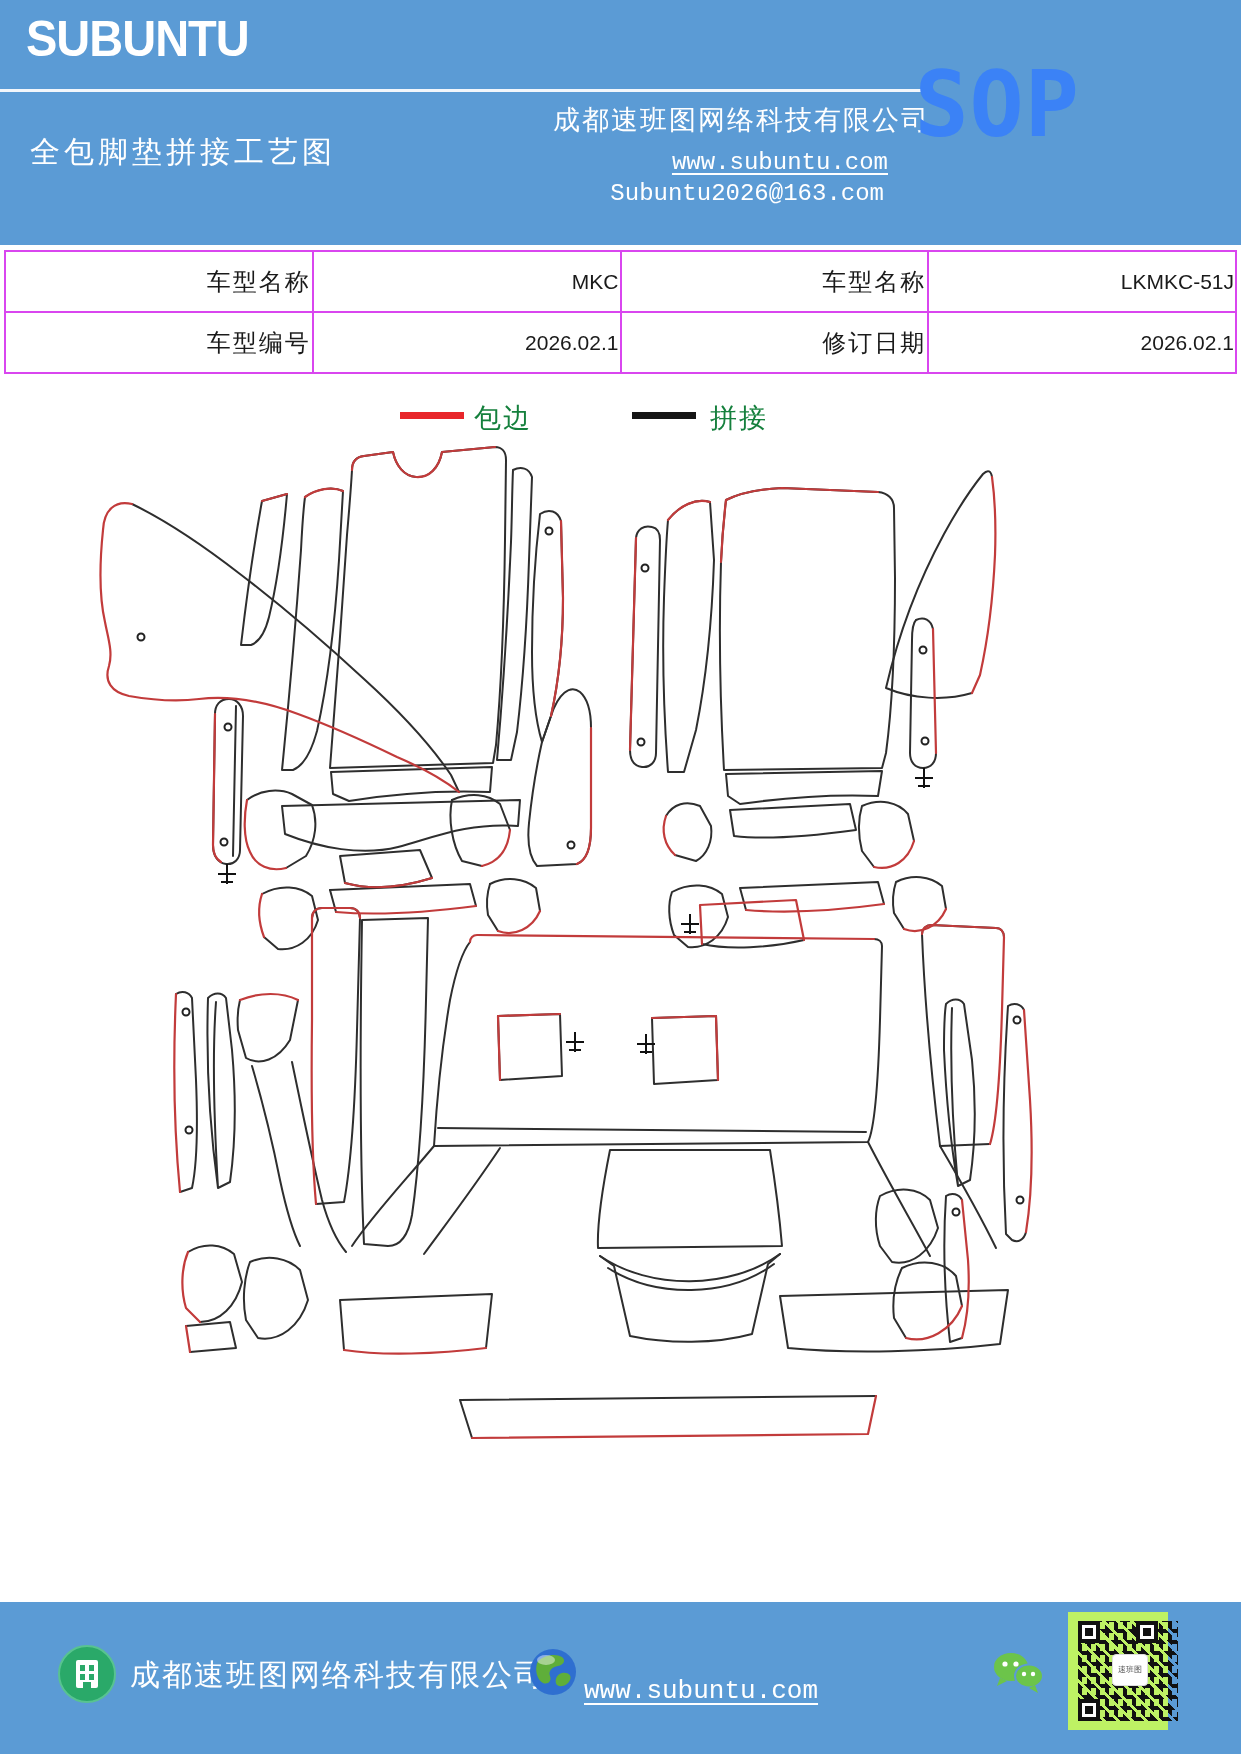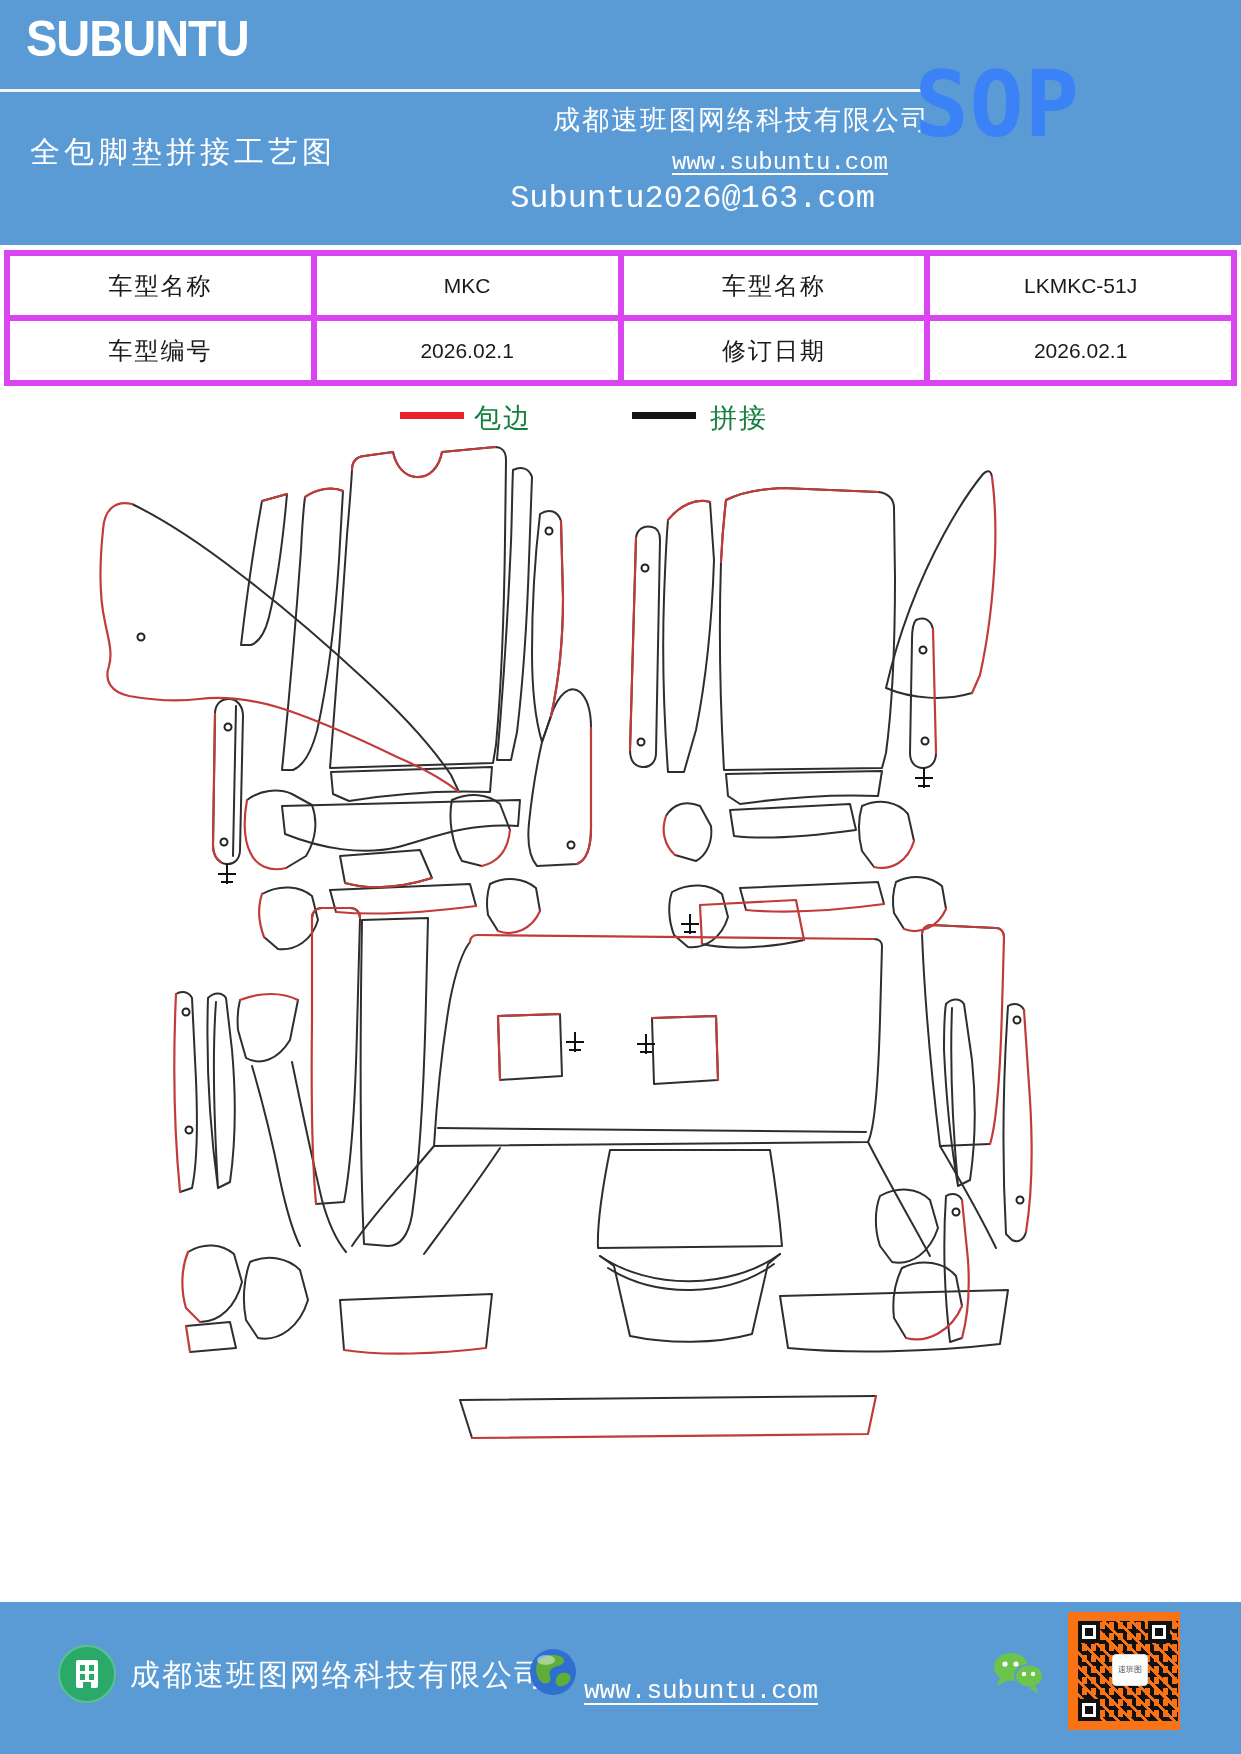--- a/index.html
+++ b/index.html
@@ -11,43 +11,43 @@
   .band{position:absolute;left:0;top:0;width:1241px;height:245px;background:#5b9bd5;}
   .brand{position:absolute;left:26px;top:10px;color:#fff;font-size:47px;font-weight:800;
     letter-spacing:-1px;transform:scaleY(1.05);transform-origin:left top;}
   .sepline{position:absolute;left:0;top:89px;width:932px;height:3px;background:#f2f6fb;}
   .doc-title{position:absolute;left:30px;top:132px;color:#fff;font-size:30px;letter-spacing:4px;}
   .hd-company{position:absolute;left:330px;top:102px;width:600px;text-align:right;
     color:#fff;font-size:27px;letter-spacing:2px;}
   .mono{font-family:"Liberation Mono","DejaVu Sans Mono",monospace;}
   .hd-site{position:absolute;right:353px;top:149px;color:#fff;font-size:24px;
     text-decoration:underline;text-underline-offset:4px;}
-  .hd-mail{position:absolute;right:366px;top:180px;color:#fff;font-size:32px;}
+  .hd-mail{position:absolute;right:357px;top:180px;color:#fff;font-size:24px;}
   .sop{position:absolute;right:161px;top:52px;color:#3b82f6;font-size:90px;font-weight:700;
     font-family:"DejaVu Sans Mono","Liberation Mono",monospace;letter-spacing:1px;}
   
   .itable{position:absolute;left:4px;top:250px;width:1233px;height:115px;
     border-collapse:collapse;table-layout:fixed;}
-  .itable td{border:6px solid #d946ef;text-align:center;vertical-align:middle;
+  .itable td{border:2px solid #d946ef;text-align:right;vertical-align:middle;
     color:#1a1a1a;height:57px;}
   .itable .lab{font-size:24px;letter-spacing:2px;}
   .itable .val{font-size:21px;}
   
   .leg-swatch{position:absolute;height:7px;width:64px;top:412px;}
   .leg-label{position:absolute;top:400px;font-size:27px;color:#15803d;letter-spacing:2px;}
   
   .draw{position:absolute;left:0;top:0;width:1241px;height:1754px;}
   
   .foot{position:absolute;left:0;top:1602px;width:1241px;height:152px;background:#5b9bd5;}
   .ft-company{position:absolute;left:130px;top:1655px;color:#fff;font-size:30px;letter-spacing:2px;}
   .ft-site{position:absolute;left:584px;top:1676px;color:#fff;font-size:26px;
     text-decoration:underline;text-underline-offset:5px;}
   .icon{position:absolute;}
   
-  .qr{position:absolute;left:1068px;top:1612px;width:112px;height:118px;background:#f97316;}
+  .qr{position:absolute;left:1068px;top:1612px;width:100px;height:118px;background:#bef264;}
   .qr-grid{position:absolute;left:10px;top:9px;width:100px;height:100px;
     background:
       repeating-linear-gradient(90deg,#111 0 4px,transparent 4px 9px),
       repeating-linear-gradient(0deg,#111 0 4px,transparent 4px 11px);
     background-blend-mode:normal;
     -webkit-mask-image:repeating-linear-gradient(45deg,#000 0 7px,transparent 7px 10px);
             mask-image:repeating-linear-gradient(45deg,#000 0 7px,transparent 7px 10px);
   }
   .finder{position:absolute;width:22px;height:22px;border:4px solid #111;background:#fff;box-sizing:border-box;}
   .finder::after{content:"";position:absolute;left:3px;top:3px;width:8px;height:8px;background:#111;}

